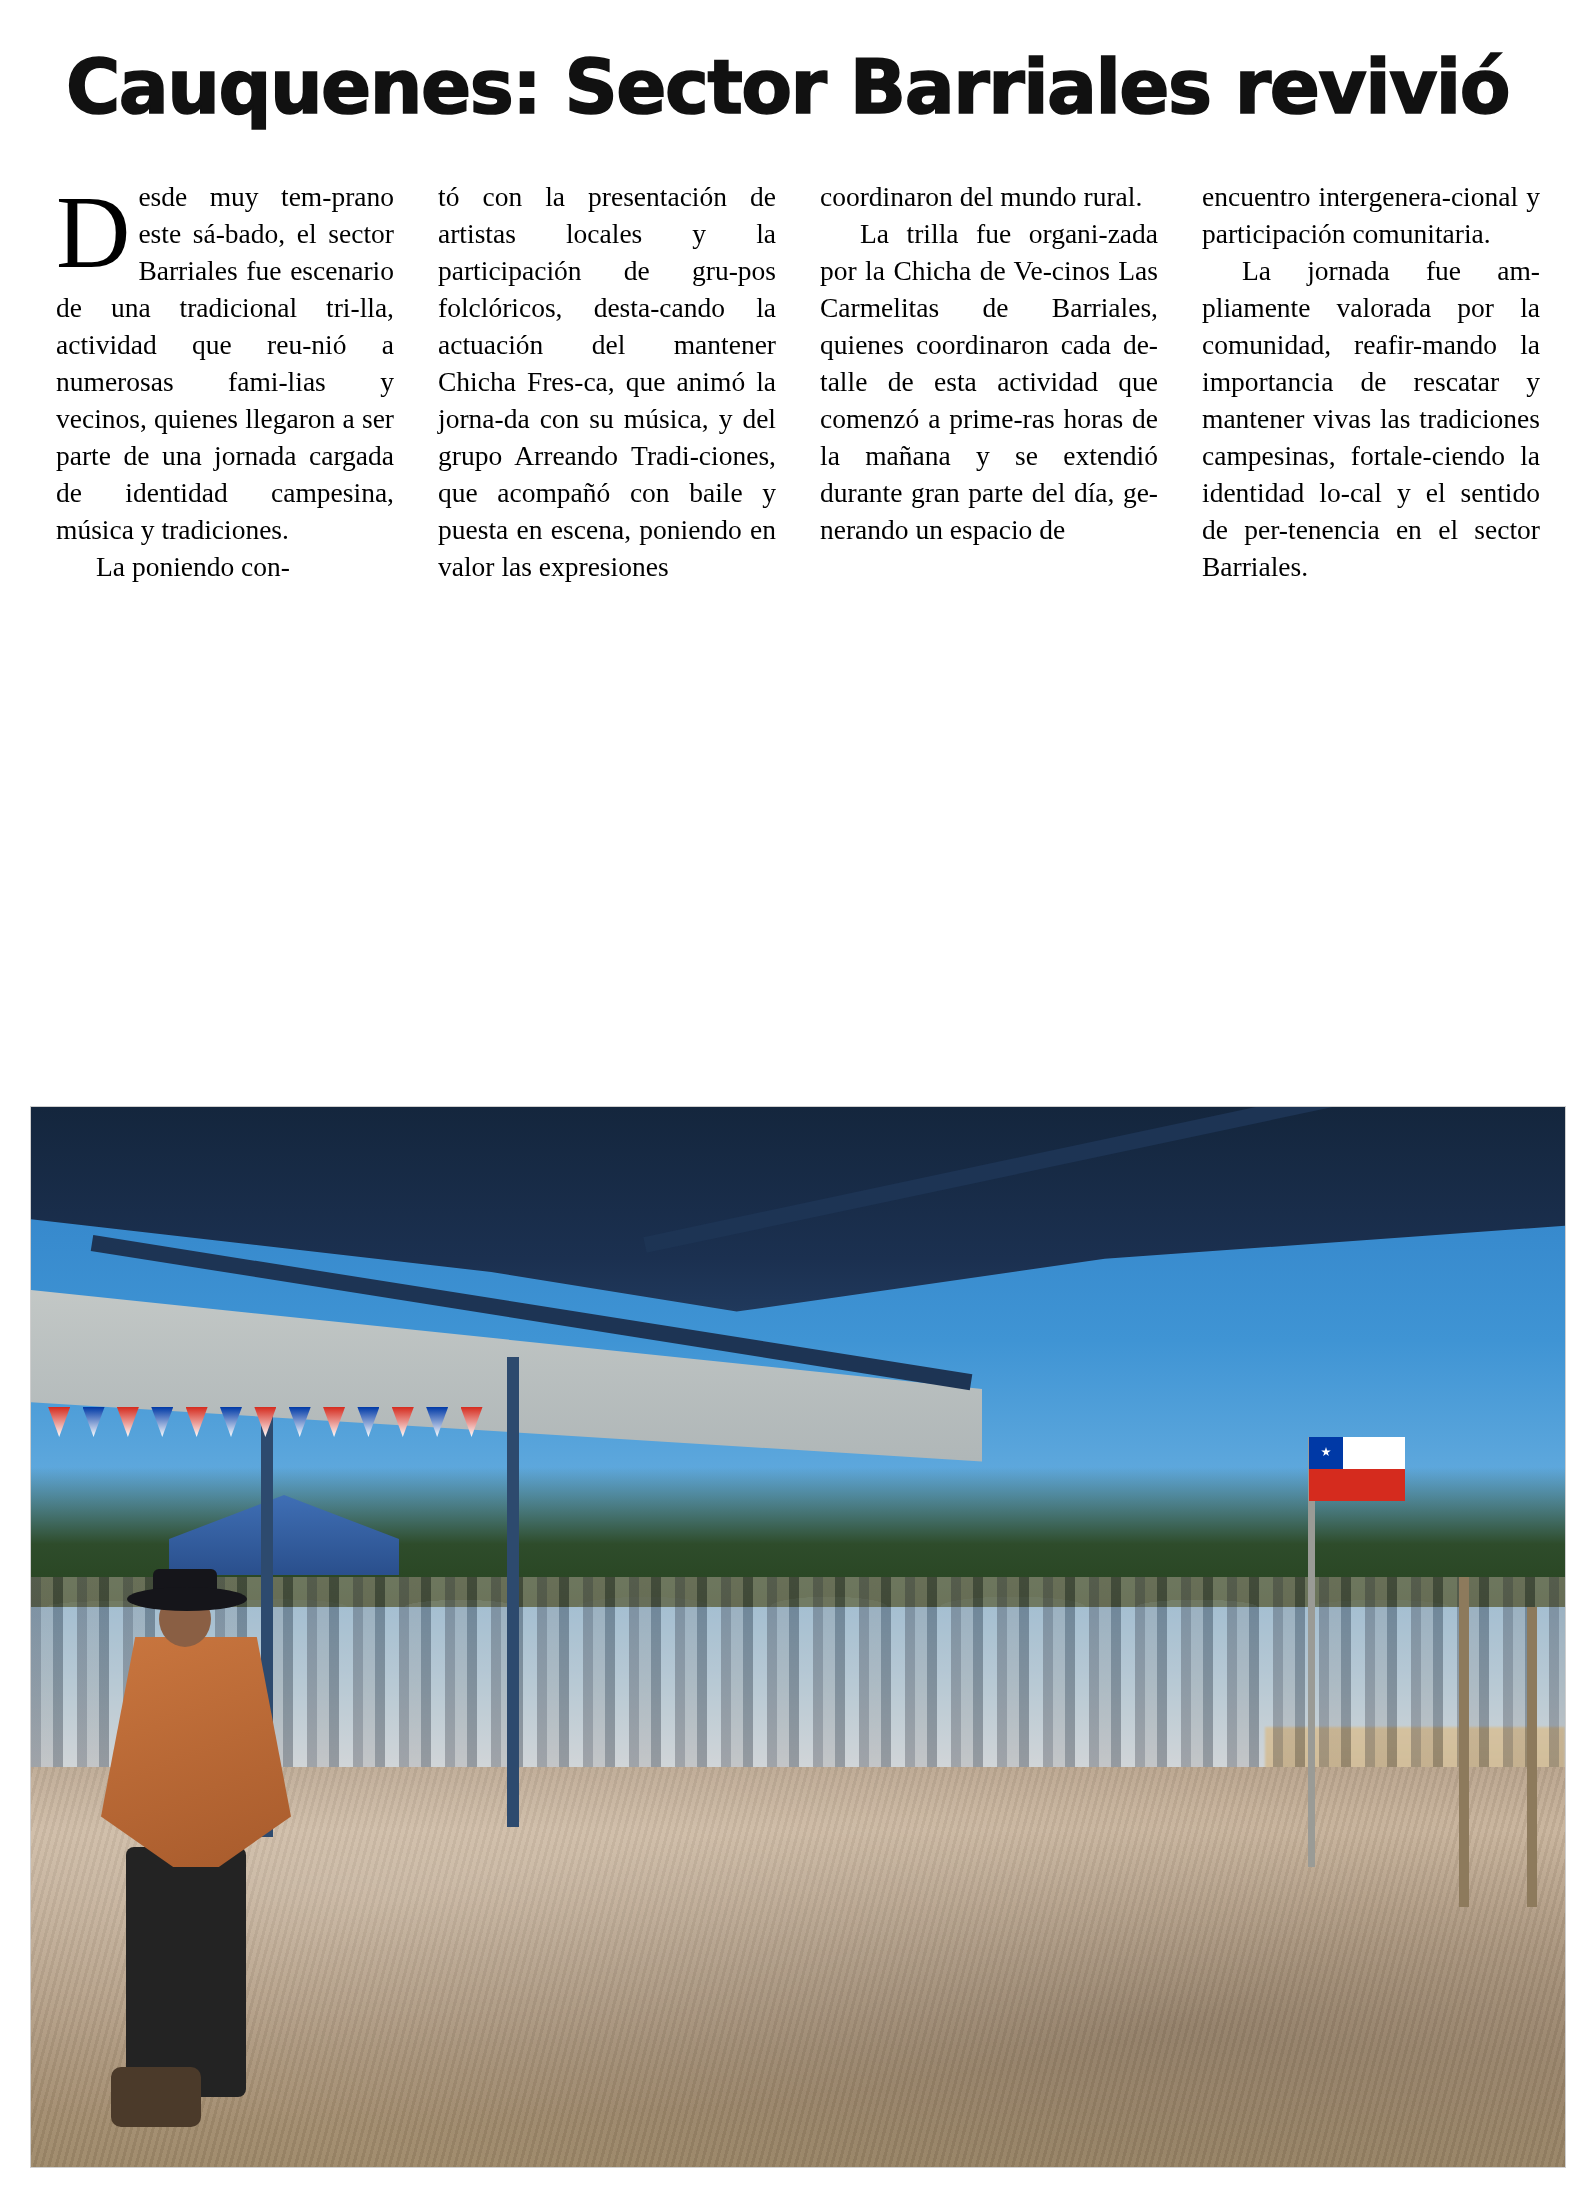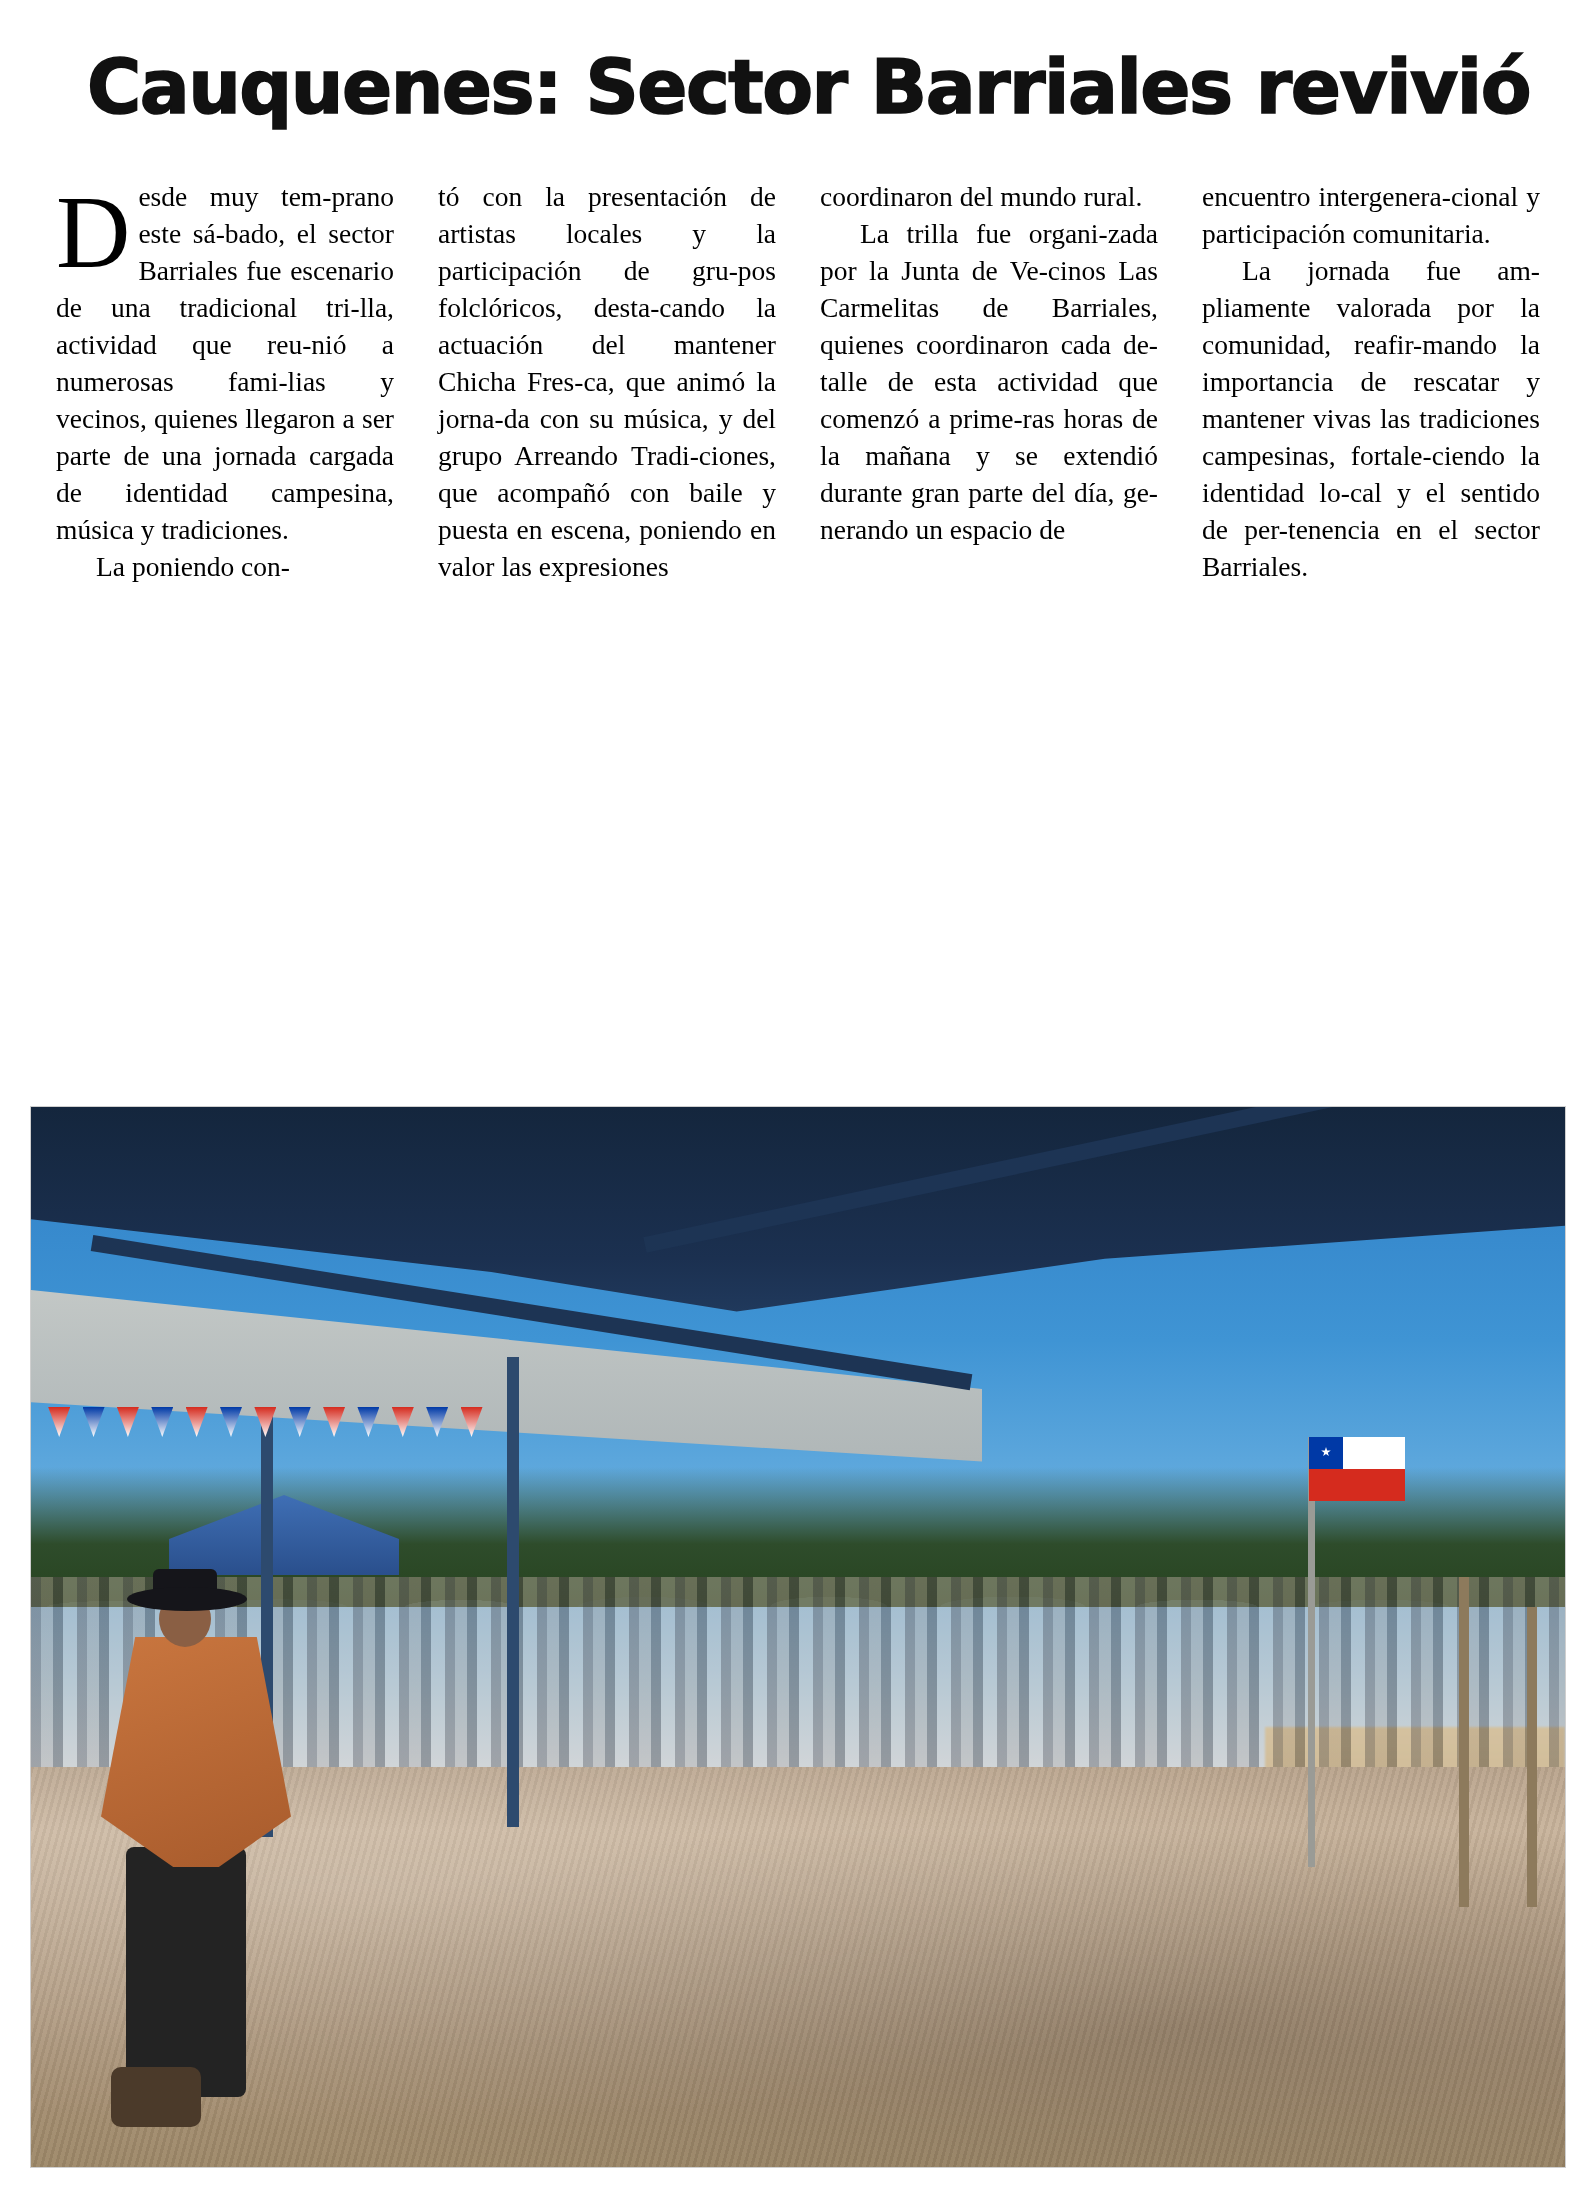--- a/index.html
+++ b/index.html
@@ -17,21 +17,21 @@
   .page {
     position: relative;
     width: 1596px;
     height: 2196px;
     box-sizing: border-box;
     padding: 36px 44px 0 44px;
   }
   .headline {
     font-family: "DejaVu Sans", sans-serif;
     font-weight: 900;
-    text-align: right;
+    text-align: left;
     font-size: 74px;
     line-height: 1.02;
     letter-spacing: -1.5px;
     margin: 14px 22px 0 22px;
     color: #111111;
     -webkit-text-stroke: 1.6px #111111;
   }
   .headline .l1 { display: block; }
   .headline .l2 { display: block; }
   .headline .l3 { display: block; }
@@ -276,21 +276,21 @@
       <p><span class="dropcap">D</span><span>esde muy tem-prano este sá-bado, el sector Barriales fue escenario de una tradicional tri-lla, actividad que reu-nió a numerosas fami-lias y vecinos, quienes llegaron a ser parte de una jornada cargada de identidad campesina, música y tradiciones.</span></p>
       <p>La poniendo con-</p>
     </div>
 
     <div class="col">
       <p>tó con la presentación de artistas locales y la participación de gru-pos folclóricos, desta-cando la actuación del mantener Chicha Fres-ca, que animó la jorna-da con su música, y del grupo Arreando Tradi-ciones, que acompañó con baile y puesta en escena, poniendo en valor las expresiones</p>
     </div>
 
     <div class="col">
       <p>coordinaron del mundo rural.</p>
-      <p>La trilla fue organi-zada por la Junta de Ve-cinos Las Carmelitas de Barriales, quienes coordinaron cada de-talle de esta actividad que comenzó a prime-ras horas de la mañana y se extendió durante gran parte del día, ge-nerando un espacio de</p>
+      <p>La trilla fue organi-zada por la Chicha de Ve-cinos Las Carmelitas de Barriales, quienes coordinaron cada de-talle de esta actividad que comenzó a prime-ras horas de la mañana y se extendió durante gran parte del día, ge-nerando un espacio de</p>
     </div>
 
     <div class="col">
       <p>encuentro intergenera-cional y participación comunitaria.</p>
       <p>La jornada fue am-pliamente valorada por la comunidad, reafir-mando la importancia de rescatar y mantener vivas las tradiciones campesinas, fortale-ciendo la identidad lo-cal y el sentido de per-tenencia en el sector Barriales.</p>
     </div>
 
   </div>
 
   <div class="photo-wrap">

